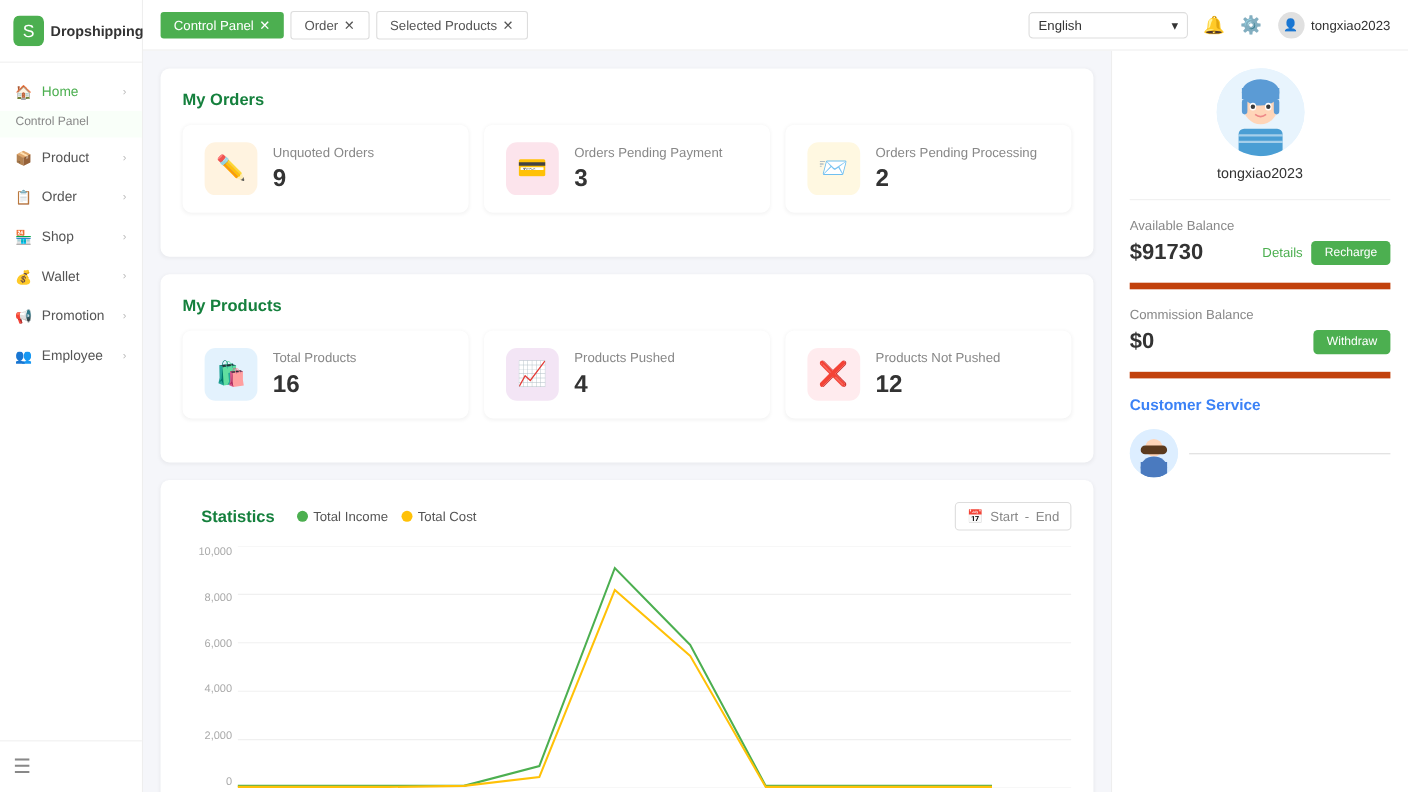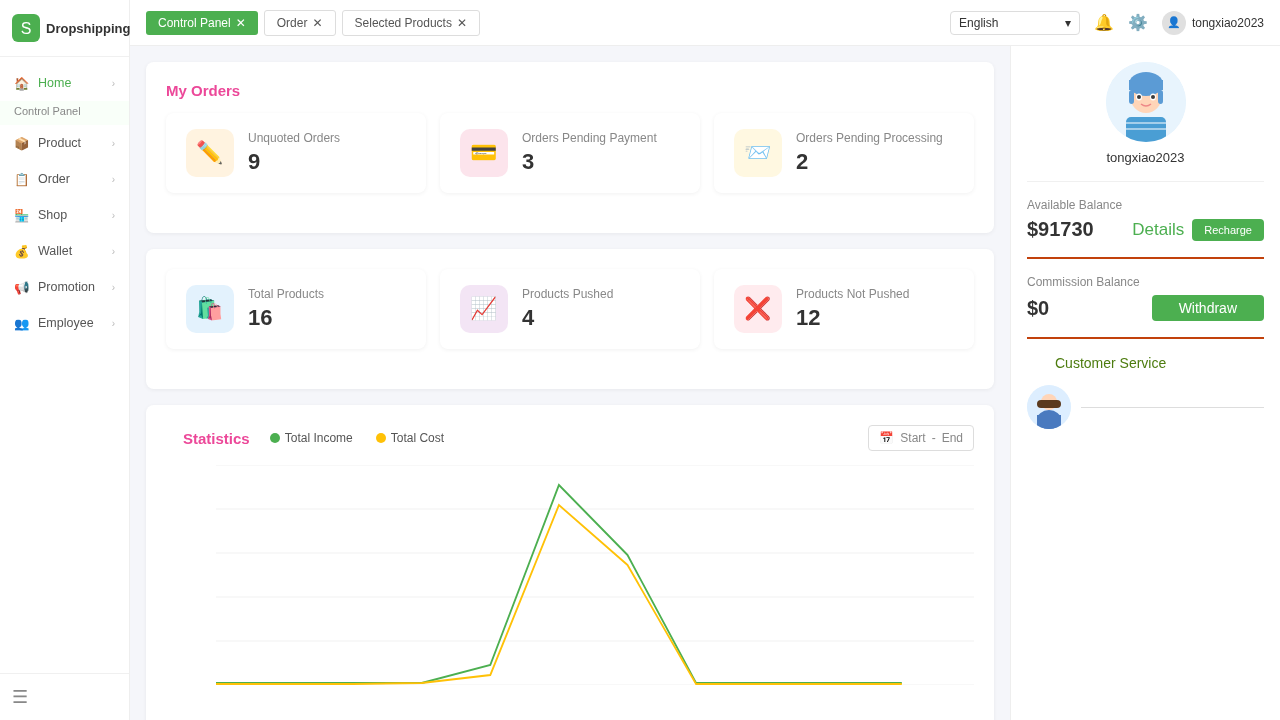--- a/index.html
+++ b/index.html
@@ -21,79 +21,79 @@
     .menu-icon { color: #888; font-size: 18px; cursor: pointer; }
     .tab-close { cursor: pointer; font-size: 12px; }
 
     
     .topbar { display: flex; align-items: center; justify-content: space-between; background: #fff; border-bottom: 1px solid #eee; padding: 0 16px; height: 46px; flex-shrink: 0; }
     .topbar-tabs { display: flex; gap: 6px; align-items: center; }
     .tab-btn { padding: 5px 12px; border-radius: 3px; font-size: 12px; cursor: pointer; display: flex; align-items: center; gap: 5px; border: none; }
     .tab-btn.active { background: #4caf50; color: #fff; }
     .tab-btn.inactive { background: #fff; color: #555; border: 1px solid #ddd; }
     .topbar-right { display: flex; align-items: center; gap: 14px; }
-    .lang-select { border: 1px solid #ddd; border-radius: 4px; padding: 4px 8px; font-size: 12px; background: #fff; color: #333; cursor: pointer; display: flex; align-items: center; gap: 4px; width: 130px; justify-content: space-between; }
+    .lang-select { border: 1px solid #ddd; border-radius: 4px; padding: 4px 8px; font-size: 12px; background: #fff; color: #333; cursor: pointer; display: flex; align-items: center; gap: 4px; width: 145px; justify-content: space-between; }
     .bell-icon, .gear-icon { color: #888; font-size: 16px; cursor: pointer; }
     .user-info { display: flex; align-items: center; gap: 6px; cursor: pointer; }
     .user-avatar-small { width: 24px; height: 24px; border-radius: 50%; background: #e0e0e0; display: flex; align-items: center; justify-content: center; font-size: 11px; color: #666; }
     .user-name-top { font-size: 12px; color: #333; }
 
     
     .main-area { flex: 1; display: flex; flex-direction: column; overflow: hidden; }
     .content-area { flex: 1; display: flex; overflow: hidden; }
     .center-panel { flex: 1; overflow-y: auto; padding: 16px; }
     .right-panel { width: 270px; background: #fff; border-left: 1px solid #eee; overflow-y: auto; padding: 16px; flex-shrink: 0; }
 
     
-    .section-title { font-size: 15px; font-weight: 600; color: #ec4899; margin-bottom: 14px; }
+    .section-title { font-size: 15px; font-weight: 600; color: #15803d; margin-bottom: 14px; }
     .cards-row { display: grid; grid-template-columns: repeat(3, 1fr); gap: 14px; margin-bottom: 20px; }
     .card { background: #fff; border-radius: 8px; padding: 16px 20px; display: flex; align-items: center; gap: 14px; box-shadow: 0 1px 4px rgba(0,0,0,0.06); }
     .card-icon { width: 48px; height: 48px; border-radius: 10px; display: flex; align-items: center; justify-content: center; font-size: 22px; flex-shrink: 0; }
     .card-icon.orange { background: #fff3e0; }
     .card-icon.pink { background: #fce4ec; }
     .card-icon.amber { background: #fff8e1; }
     .card-icon.blue { background: #e3f2fd; }
     .card-icon.purple { background: #f3e5f5; }
     .card-icon.red { background: #ffebee; }
     .card-label { font-size: 12px; color: #888; margin-bottom: 4px; }
     .card-value { font-size: 22px; font-weight: 700; color: #333; }
 
     
     .section-block { background: #fff; border-radius: 8px; padding: 20px; margin-bottom: 16px; box-shadow: 0 1px 4px rgba(0,0,0,0.06); }
 
     
     .stats-header { display: flex; align-items: center; justify-content: space-between; margin-bottom: 14px; margin-left: 17px; }
-    .legend { display: flex; gap: 23px; align-items: center; }
+    .legend { display: flex; gap: 12px; align-items: center; }
     .legend-item { display: flex; align-items: center; gap: 5px; font-size: 12px; color: #555; }
     .legend-dot { width: 10px; height: 10px; border-radius: 50%; }
     .date-range { display: flex; align-items: center; gap: 6px; border: 1px solid #ddd; border-radius: 4px; padding: 5px 10px; font-size: 12px; color: #888; background: #fff; }
 
     
     .chart-container { position: relative; height: 250px; }
     .chart-y-labels { position: absolute; left: 0; top: 0; bottom: 30px; display: flex; flex-direction: column; justify-content: space-between; width: 45px; }
     .y-label { font-size: 10px; color: #aaa; text-align: right; }
     .chart-area { position: absolute; left: 50px; right: 0; top: 0; bottom: 30px; }
     .chart-lines { width: 100%; height: 100%; }
 
     
     .user-profile { display: flex; flex-direction: column; align-items: center; padding-bottom: 16px; border-bottom: 1px solid #f0f0f0; margin-bottom: 16px; }
     .avatar-large { width: 80px; height: 80px; border-radius: 50%; background: #e3f2fd; display: flex; align-items: center; justify-content: center; font-size: 36px; margin-bottom: 8px; overflow: hidden; }
     .username { font-size: 13px; color: #333; font-weight: 500; }
 
-    .balance-section { margin-bottom: 16px; padding-bottom: 16px; border-bottom: 2px solid #c2410c; }
+    .balance-section { margin-bottom: 16px; padding-bottom: 16px; border-bottom: 6px solid #c2410c; }
     .balance-label { font-size: 12px; color: #888; margin-bottom: 6px; }
     .balance-row { display: flex; align-items: center; justify-content: space-between; }
     .balance-amount { font-size: 20px; font-weight: 700; color: #333; }
     .balance-actions { display: flex; gap: 8px; }
-    .btn-details { font-size: 17px; color: #4caf50; background: none; border: none; cursor: pointer; }
+    .btn-details { font-size: 12px; color: #4caf50; background: none; border: none; cursor: pointer; }
     .btn-recharge { font-size: 11px; color: #fff; background: #4caf50; border: none; border-radius: 4px; padding: 5px 12px; cursor: pointer; }
-    .btn-withdraw { font-size: 14px; color: #fff; background: #4caf50; border: none; border-radius: 4px; padding: 5px 27px; cursor: pointer; }
+    .btn-withdraw { font-size: 11px; color: #fff; background: #4caf50; border: none; border-radius: 4px; padding: 5px 12px; cursor: pointer; }
 
     .customer-service { }
-    .cs-title { font-size: 14px; font-weight: 400; color: #4d7c0f; margin-bottom: 14px; margin-left: 28px; }
+    .cs-title { font-size: 14px; font-weight: 700; color: #3b82f6; margin-bottom: 14px; }
     .cs-agent { display: flex; align-items: center; gap: 10px; margin-bottom: 12px; }
     .cs-avatar { width: 44px; height: 44px; border-radius: 50%; background: #e3f2fd; display: flex; align-items: center; justify-content: center; font-size: 20px; overflow: hidden; }
     .cs-line { flex: 1; height: 1px; background: #ddd; }
     .cs-message { font-size: 11.5px; color: #666; line-height: 1.6; }
 
     
     ::-webkit-scrollbar { width: 4px; }
     ::-webkit-scrollbar-thumb { background: #ddd; border-radius: 2px; }
   </style>
 </head>
@@ -221,20 +221,21 @@
             <div class="card-icon amber">📨</div>
             <div>
               <div class="card-label">Orders Pending Processing</div>
               <div class="card-value">2</div>
             </div>
           </div>
         </div>
       </div>
 
       <div class="section-block">
+        <div class="section-title">My Products</div>
         <div class="cards-row">
           <div class="card">
             <div class="card-icon blue">🛍️</div>
             <div>
               <div class="card-label">Total Products</div>
               <div class="card-value">16</div>
             </div>
           </div>
           <div class="card">
             <div class="card-icon purple">📈</div>
@@ -269,20 +270,28 @@
             </div>
           </div>
           <div class="date-range">
             <span>📅</span>
             <span>Start</span>
             <span>-</span>
             <span>End</span>
           </div>
         </div>
         <div class="chart-container">
+          <div class="chart-y-labels">
+            <span class="y-label">10,000</span>
+            <span class="y-label">8,000</span>
+            <span class="y-label">6,000</span>
+            <span class="y-label">4,000</span>
+            <span class="y-label">2,000</span>
+            <span class="y-label">0</span>
+          </div>
           <div class="chart-area">
             <svg class="chart-lines" viewBox="0 0 840 220" preserveAspectRatio="none">
 
               <line x1="0" y1="0" x2="840" y2="0" stroke="#f0f0f0" stroke-width="1"></line>
               <line x1="0" y1="44" x2="840" y2="44" stroke="#f0f0f0" stroke-width="1"></line>
               <line x1="0" y1="88" x2="840" y2="88" stroke="#f0f0f0" stroke-width="1"></line>
               <line x1="0" y1="132" x2="840" y2="132" stroke="#f0f0f0" stroke-width="1"></line>
               <line x1="0" y1="176" x2="840" y2="176" stroke="#f0f0f0" stroke-width="1"></line>
               <line x1="0" y1="220" x2="840" y2="220" stroke="#f0f0f0" stroke-width="1"></line>
 

